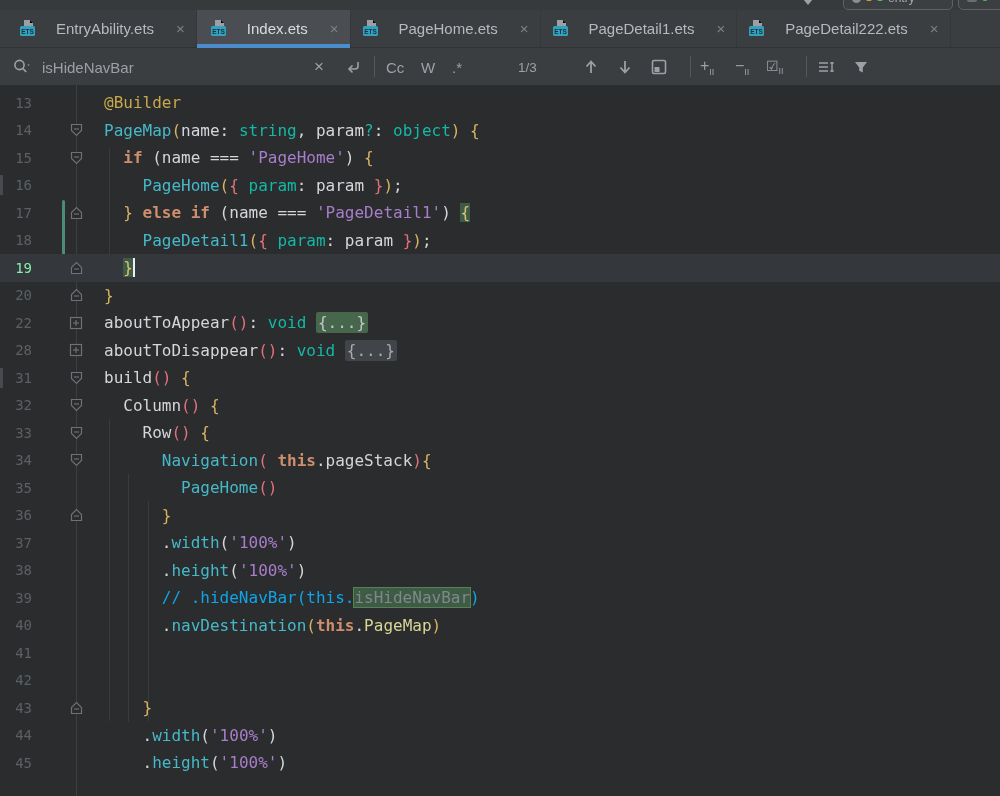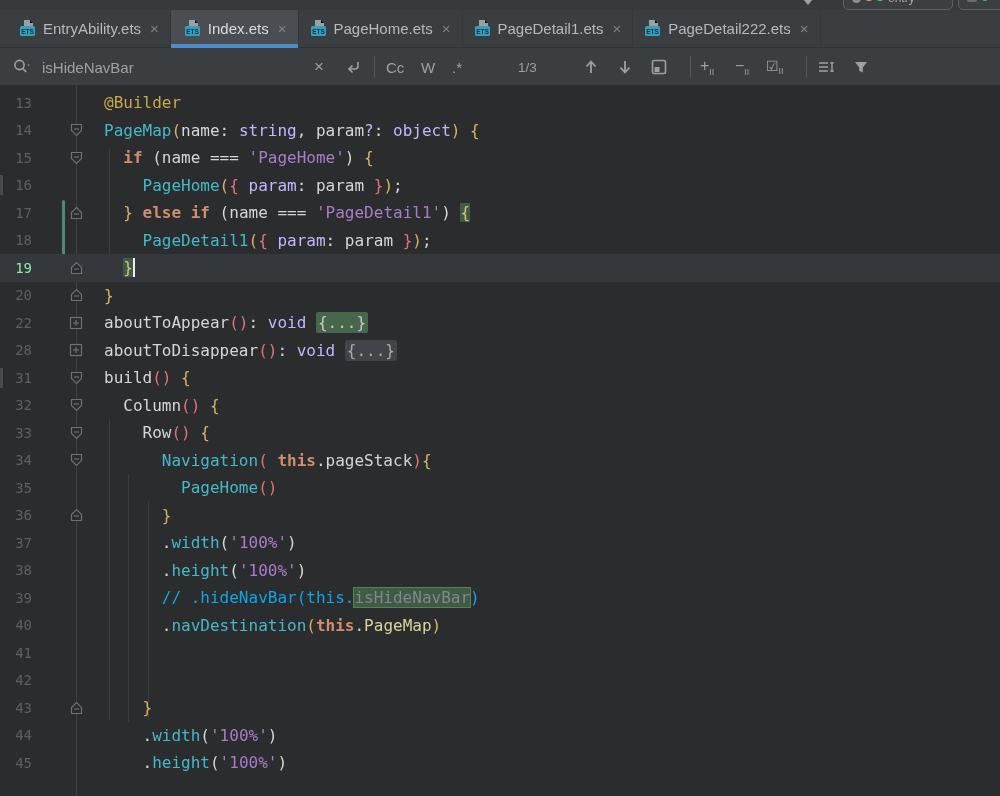--- a/index.html
+++ b/index.html
@@ -5,21 +5,21 @@
   html,body{margin:0;padding:0;background:#2a2c2e;width:1000px;height:796px;overflow:hidden;
     font-family:"Liberation Sans",sans-serif;-webkit-font-smoothing:antialiased;}
   .abs{position:absolute;}
   
   #top-strip{position:absolute;left:0;top:0;width:1000px;height:10px;background:#37393b;border-bottom:1px solid #26282a;overflow:hidden;}
   #top-strip .mini-btn{position:absolute;top:-14px;height:22px;border:1px solid #5e6164;border-radius:5px;
     display:flex;align-items:center;gap:5px;padding:0 8px;color:#a6a9ae;font-size:12px;background:#3c3f41;}
   .dot{display:inline-block;border-radius:2px;}
   
   #tab-bar{position:absolute;left:0;top:10px;width:1000px;height:38px;background:#3b3e40;display:flex;align-items:stretch;padding-left:8px;box-sizing:border-box;border-bottom:1px solid #303234;}
-  .tab{position:relative;display:flex;align-items:center;gap:7px;padding:0 11px;color:#b6b9bf;font-size:15px;border-right:1px solid #35383a;cursor:default;}
+  .tab{position:relative;display:flex;align-items:center;gap:20px;padding:0 11px;color:#b6b9bf;font-size:15px;border-right:1px solid #35383a;cursor:default;}
   .tab.active{background:#4a4e52;color:#d9dbdf;padding-left:13px;}
   .tab.active::after{content:"";position:absolute;left:0;right:0;bottom:-1px;height:4px;background:#4a8ccc;}
   .tab .close{color:#7e8288;font-size:15px;line-height:1;margin-left:2px;}
   .ets-icon{width:17px;height:17px;flex:0 0 auto;}
   
   #find-bar{position:absolute;left:0;top:48px;width:1000px;height:37px;background:#3b3e40;border-bottom:1px solid #232527;}
   #find-bar .fb{position:absolute;top:50%;transform:translateY(-50%);color:#9da0a6;}
   .vdiv{position:absolute;top:8px;width:1px;height:21px;background:#54575c;}
   .fb-text{font-size:15px;}
   #find-query{color:#d3d5da;font-size:15px;}
@@ -28,21 +28,21 @@
   #code-rows{position:absolute;left:0;top:4px;right:0;}
   .row{display:flex;height:27.5px;align-items:center;position:relative;}
   .row.current{background:#34373b;}
   .lnum{width:32px;text-align:right;color:#5c6064;font:14px "DejaVu Sans Mono",monospace;flex:0 0 auto;}
   .row.current .lnum{color:#86efac;}
   .foldcol{width:72px;height:100%;position:relative;flex:0 0 auto;}
   .foldcol svg{position:absolute;left:37px;top:50%;transform:translateY(-50%);}
   pre.code{margin:0;font:16px/27.5px "DejaVu Sans Mono",monospace;color:#d4d6da;white-space:pre;}
   .tk-txt{color:#d4d6da;}
   .tk-kw{color:#cf8e6d;font-weight:bold;}
-  .tk-ty{color:#c4b5fd;}
+  .tk-ty{color:#14b8a6;}
   .tk-fn{color:#46b9c9;}
   .tk-str{color:#a87dc9;}
   .tk-brY{color:#d9b263;}
   .tk-brP{color:#e2707e;}
   .tk-dec{color:#c8a94b;}
   .tk-cm{color:#0ea5e9;}
   .tk-ref{color:#d8d595;}
   .tk-brYm{color:#d9c36a;background:#3e5b48;}
   .tk-cmm{color:#80888b;background:#3e5b45;outline:1px solid #56824f;}
   .tk-chipG{color:#c2c6cb;background:#47674c;border-radius:2px;padding:1px 2px;}

